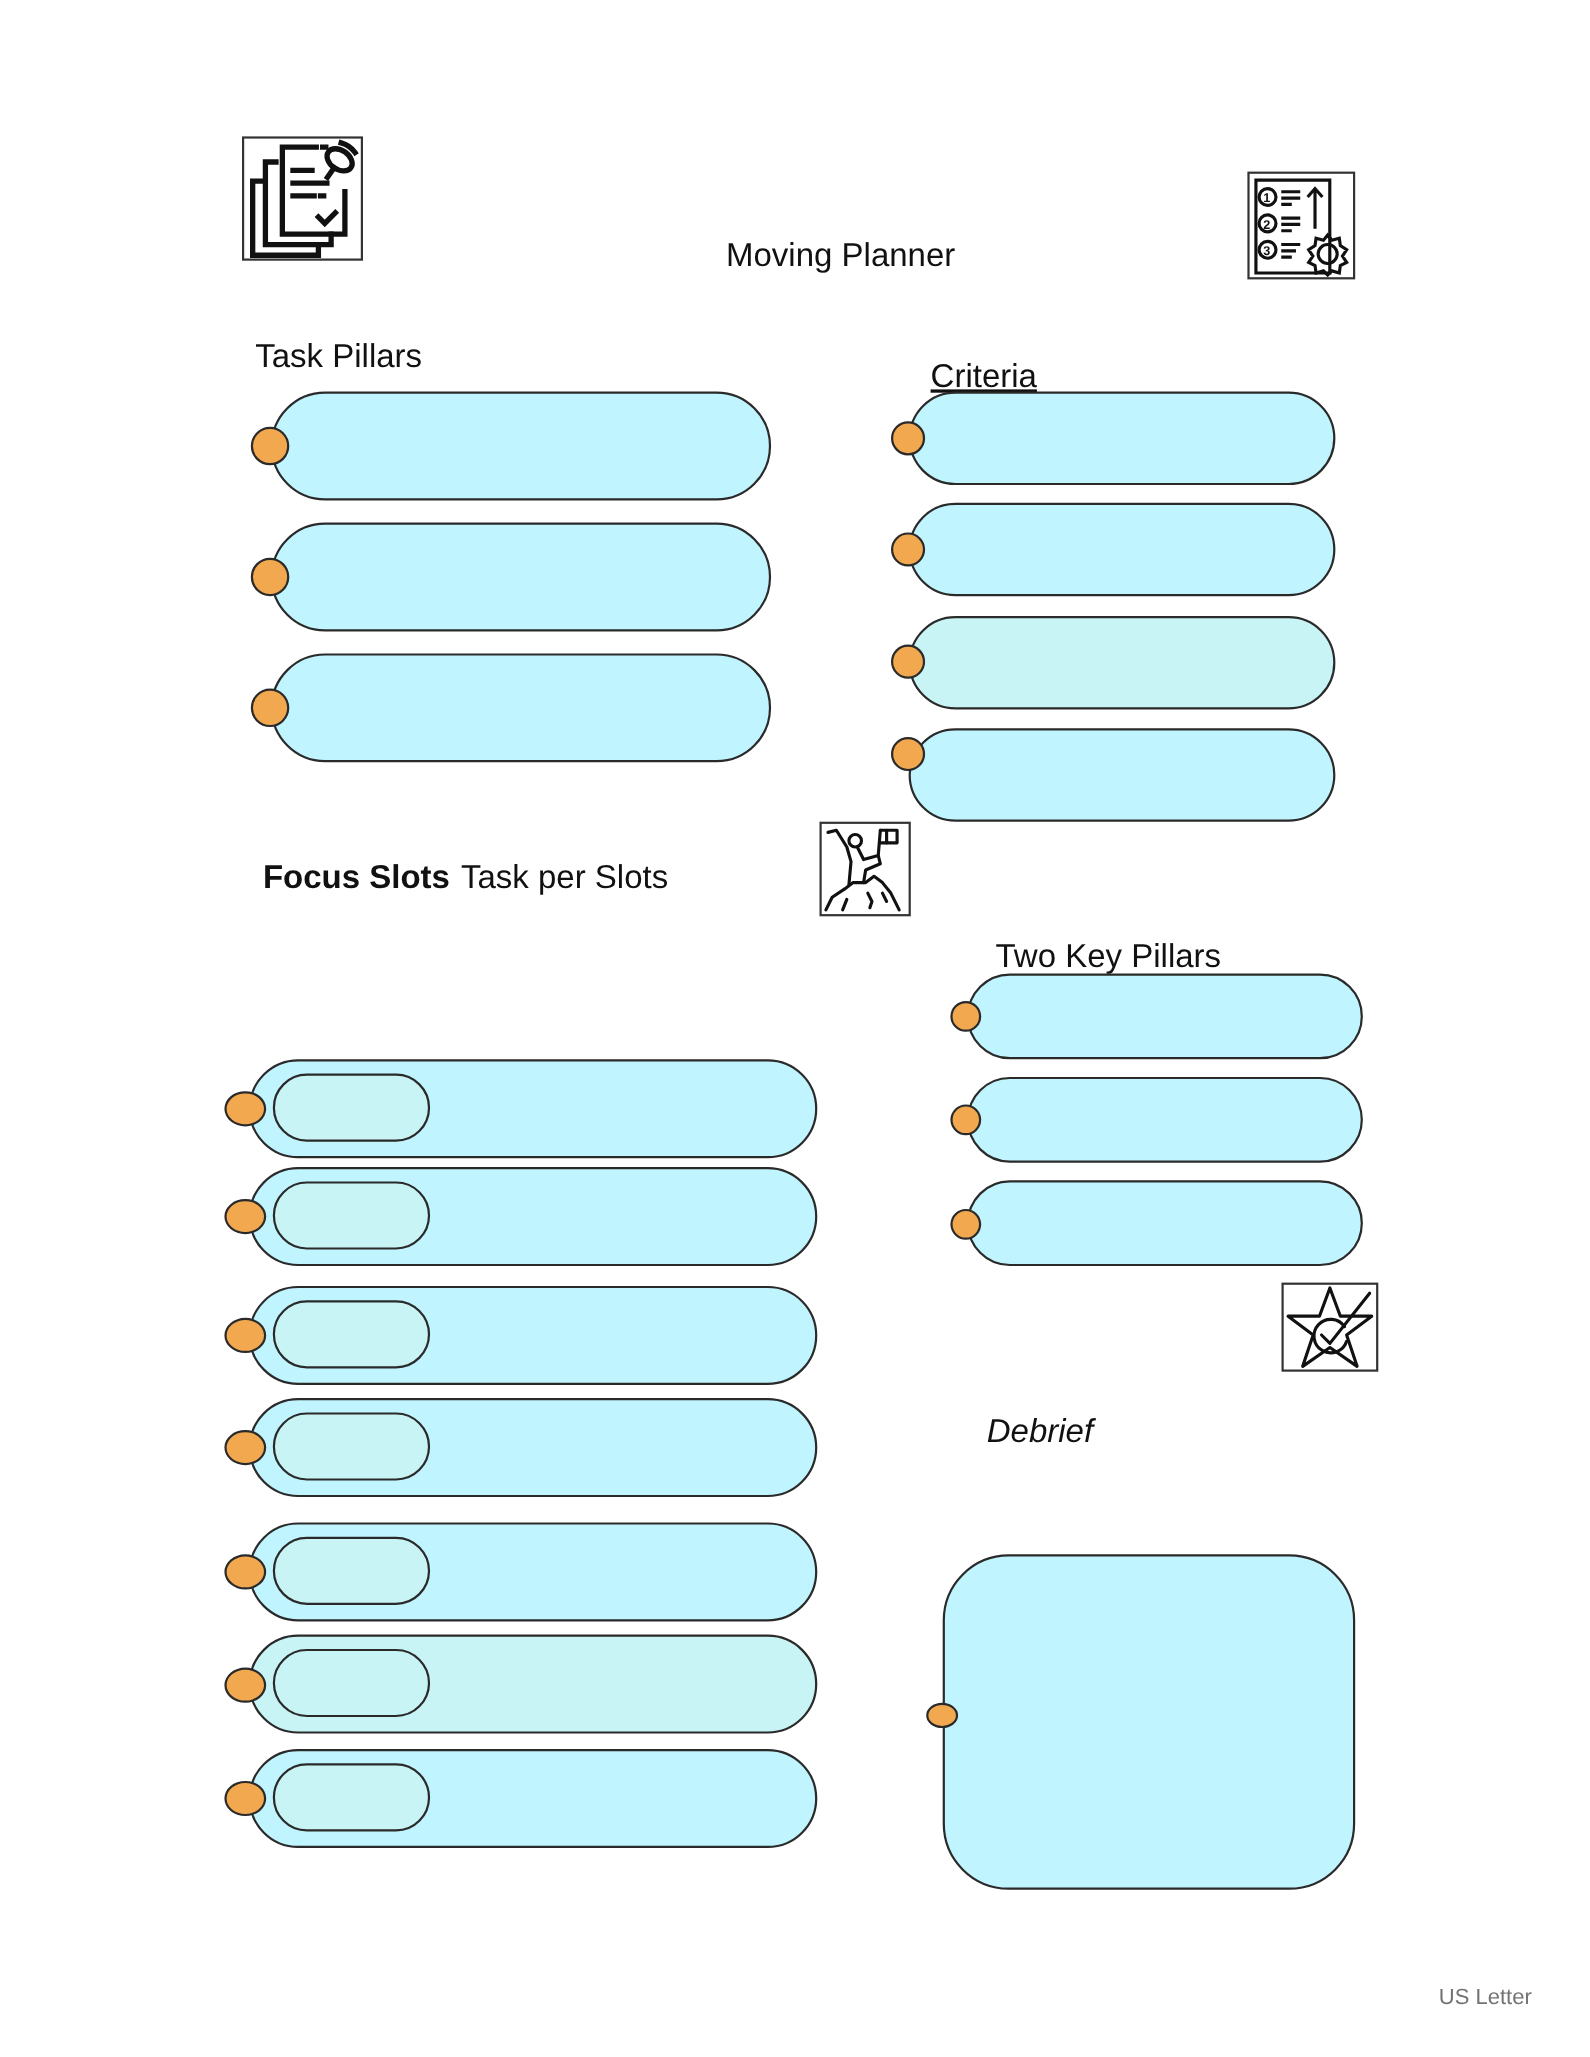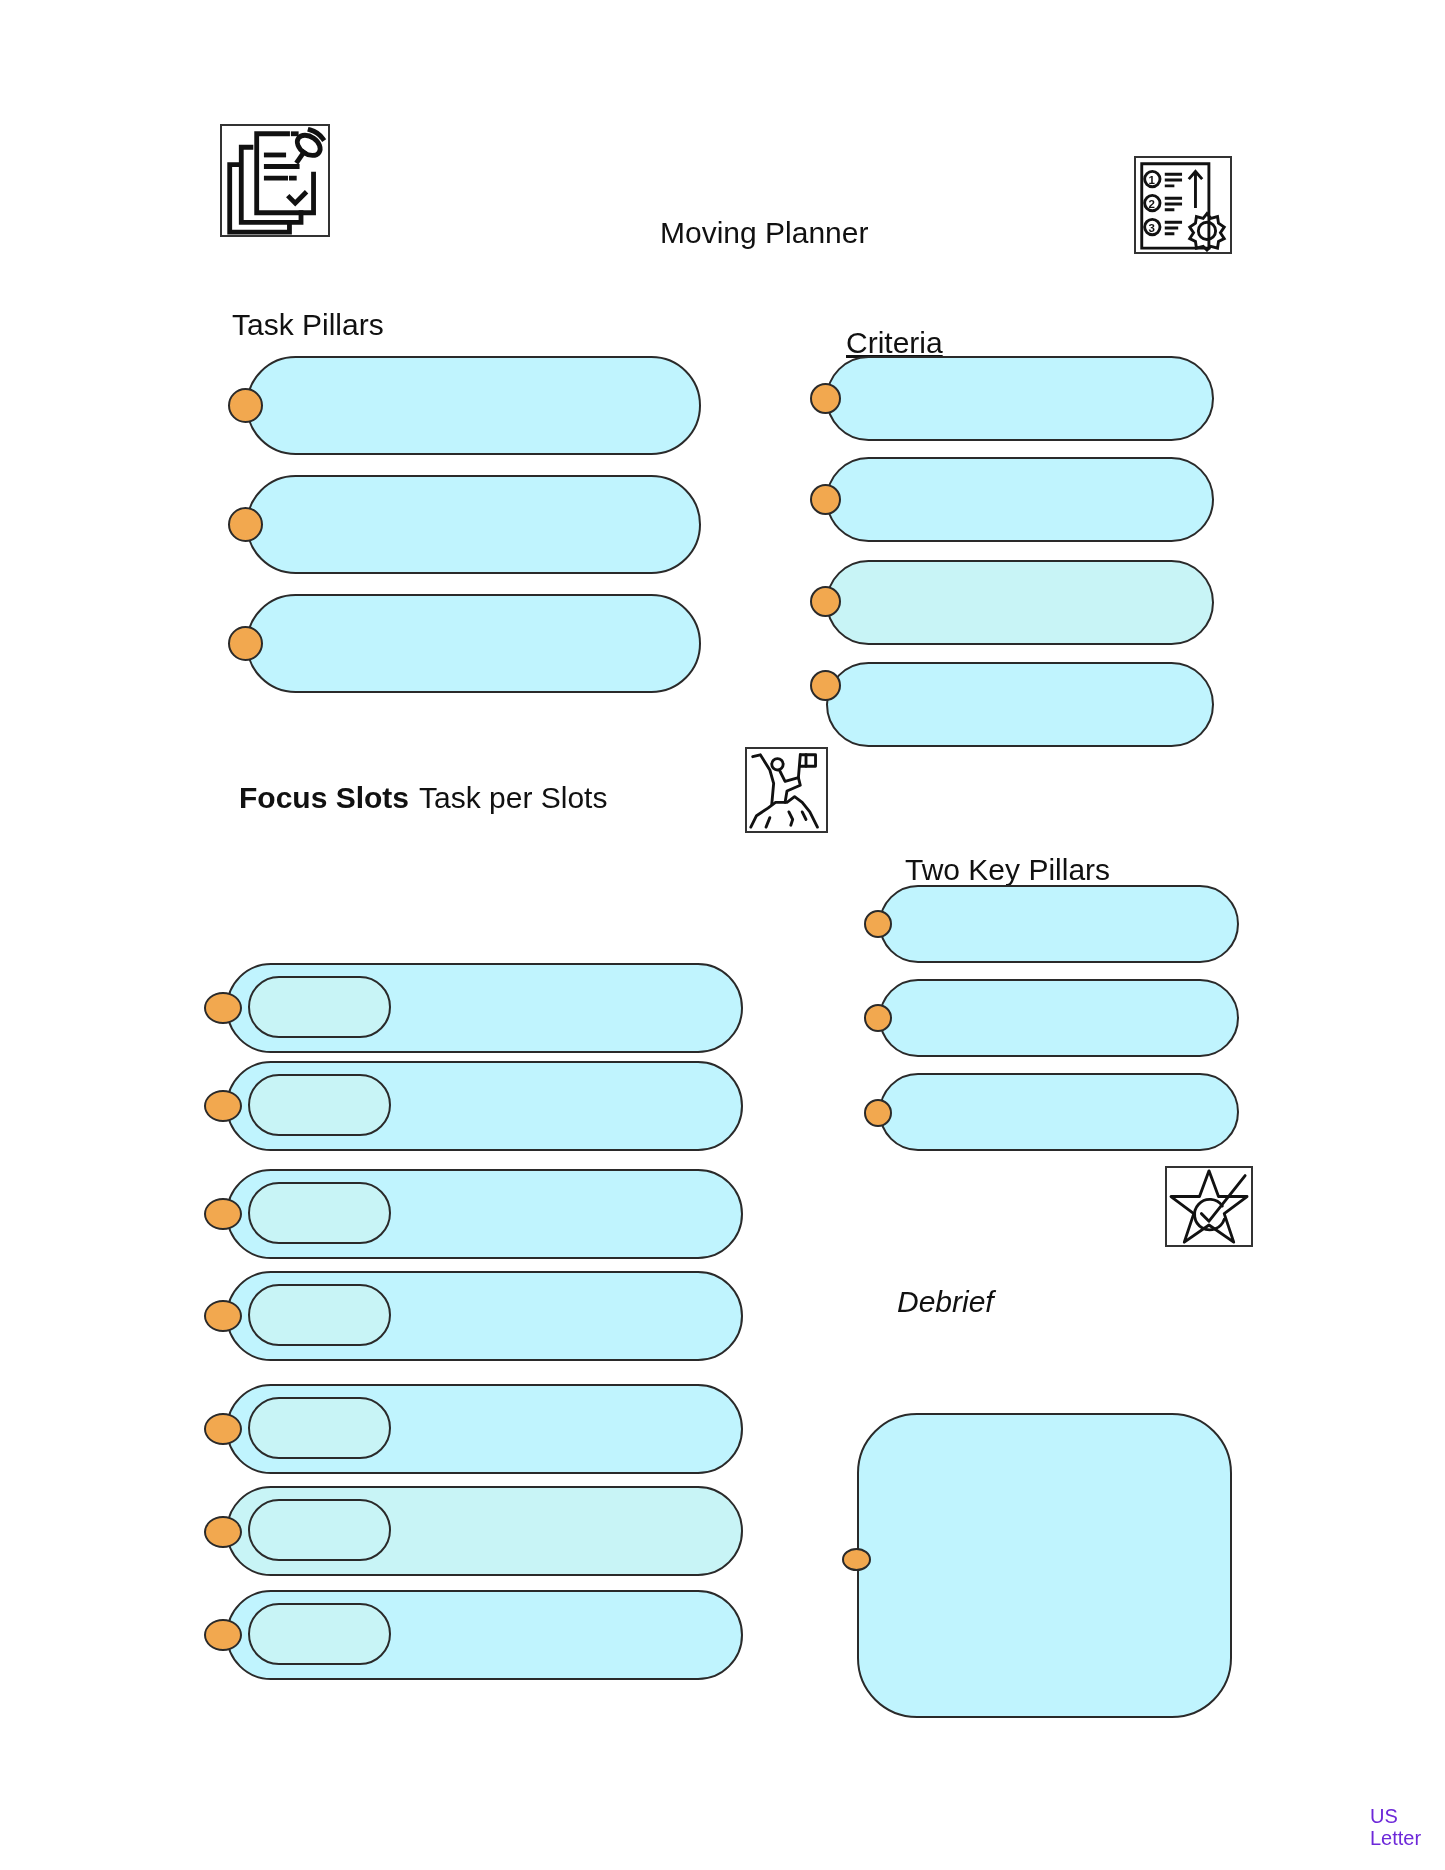--- a/index.html
+++ b/index.html
@@ -140,13 +140,13 @@
 <div class="dot" style="left:204px;top:1516px;width:38px;height:32px;"></div>
 
 <div class="pill" style="left:226px;top:1590px;width:517px;height:90px;border-radius:45px;"></div>
 <div class="inner" style="left:248px;top:1603px;width:143px;height:62px;border-radius:31px;"></div>
 <div class="dot" style="left:204px;top:1619px;width:38px;height:32px;"></div>
 
 <div class="label" style="left:897px;top:1285px;font-style:italic;">Debrief</div>
 <div class="debrief-box" style="left:857px;top:1413px;width:375px;height:305px;"></div>
 <div class="dot" style="left:842px;top:1548px;width:29px;height:23px;"></div>
 
-<div class="abs" style="left:1370px;top:1805px;font-size:20px;line-height:22px;color:#6d28d9;">US Letter</div>
+<div class="abs" style="left:1308px;top:1805px;font-size:20px;line-height:22px;color:#737373;">US Letter</div>
 
 </body></html>

